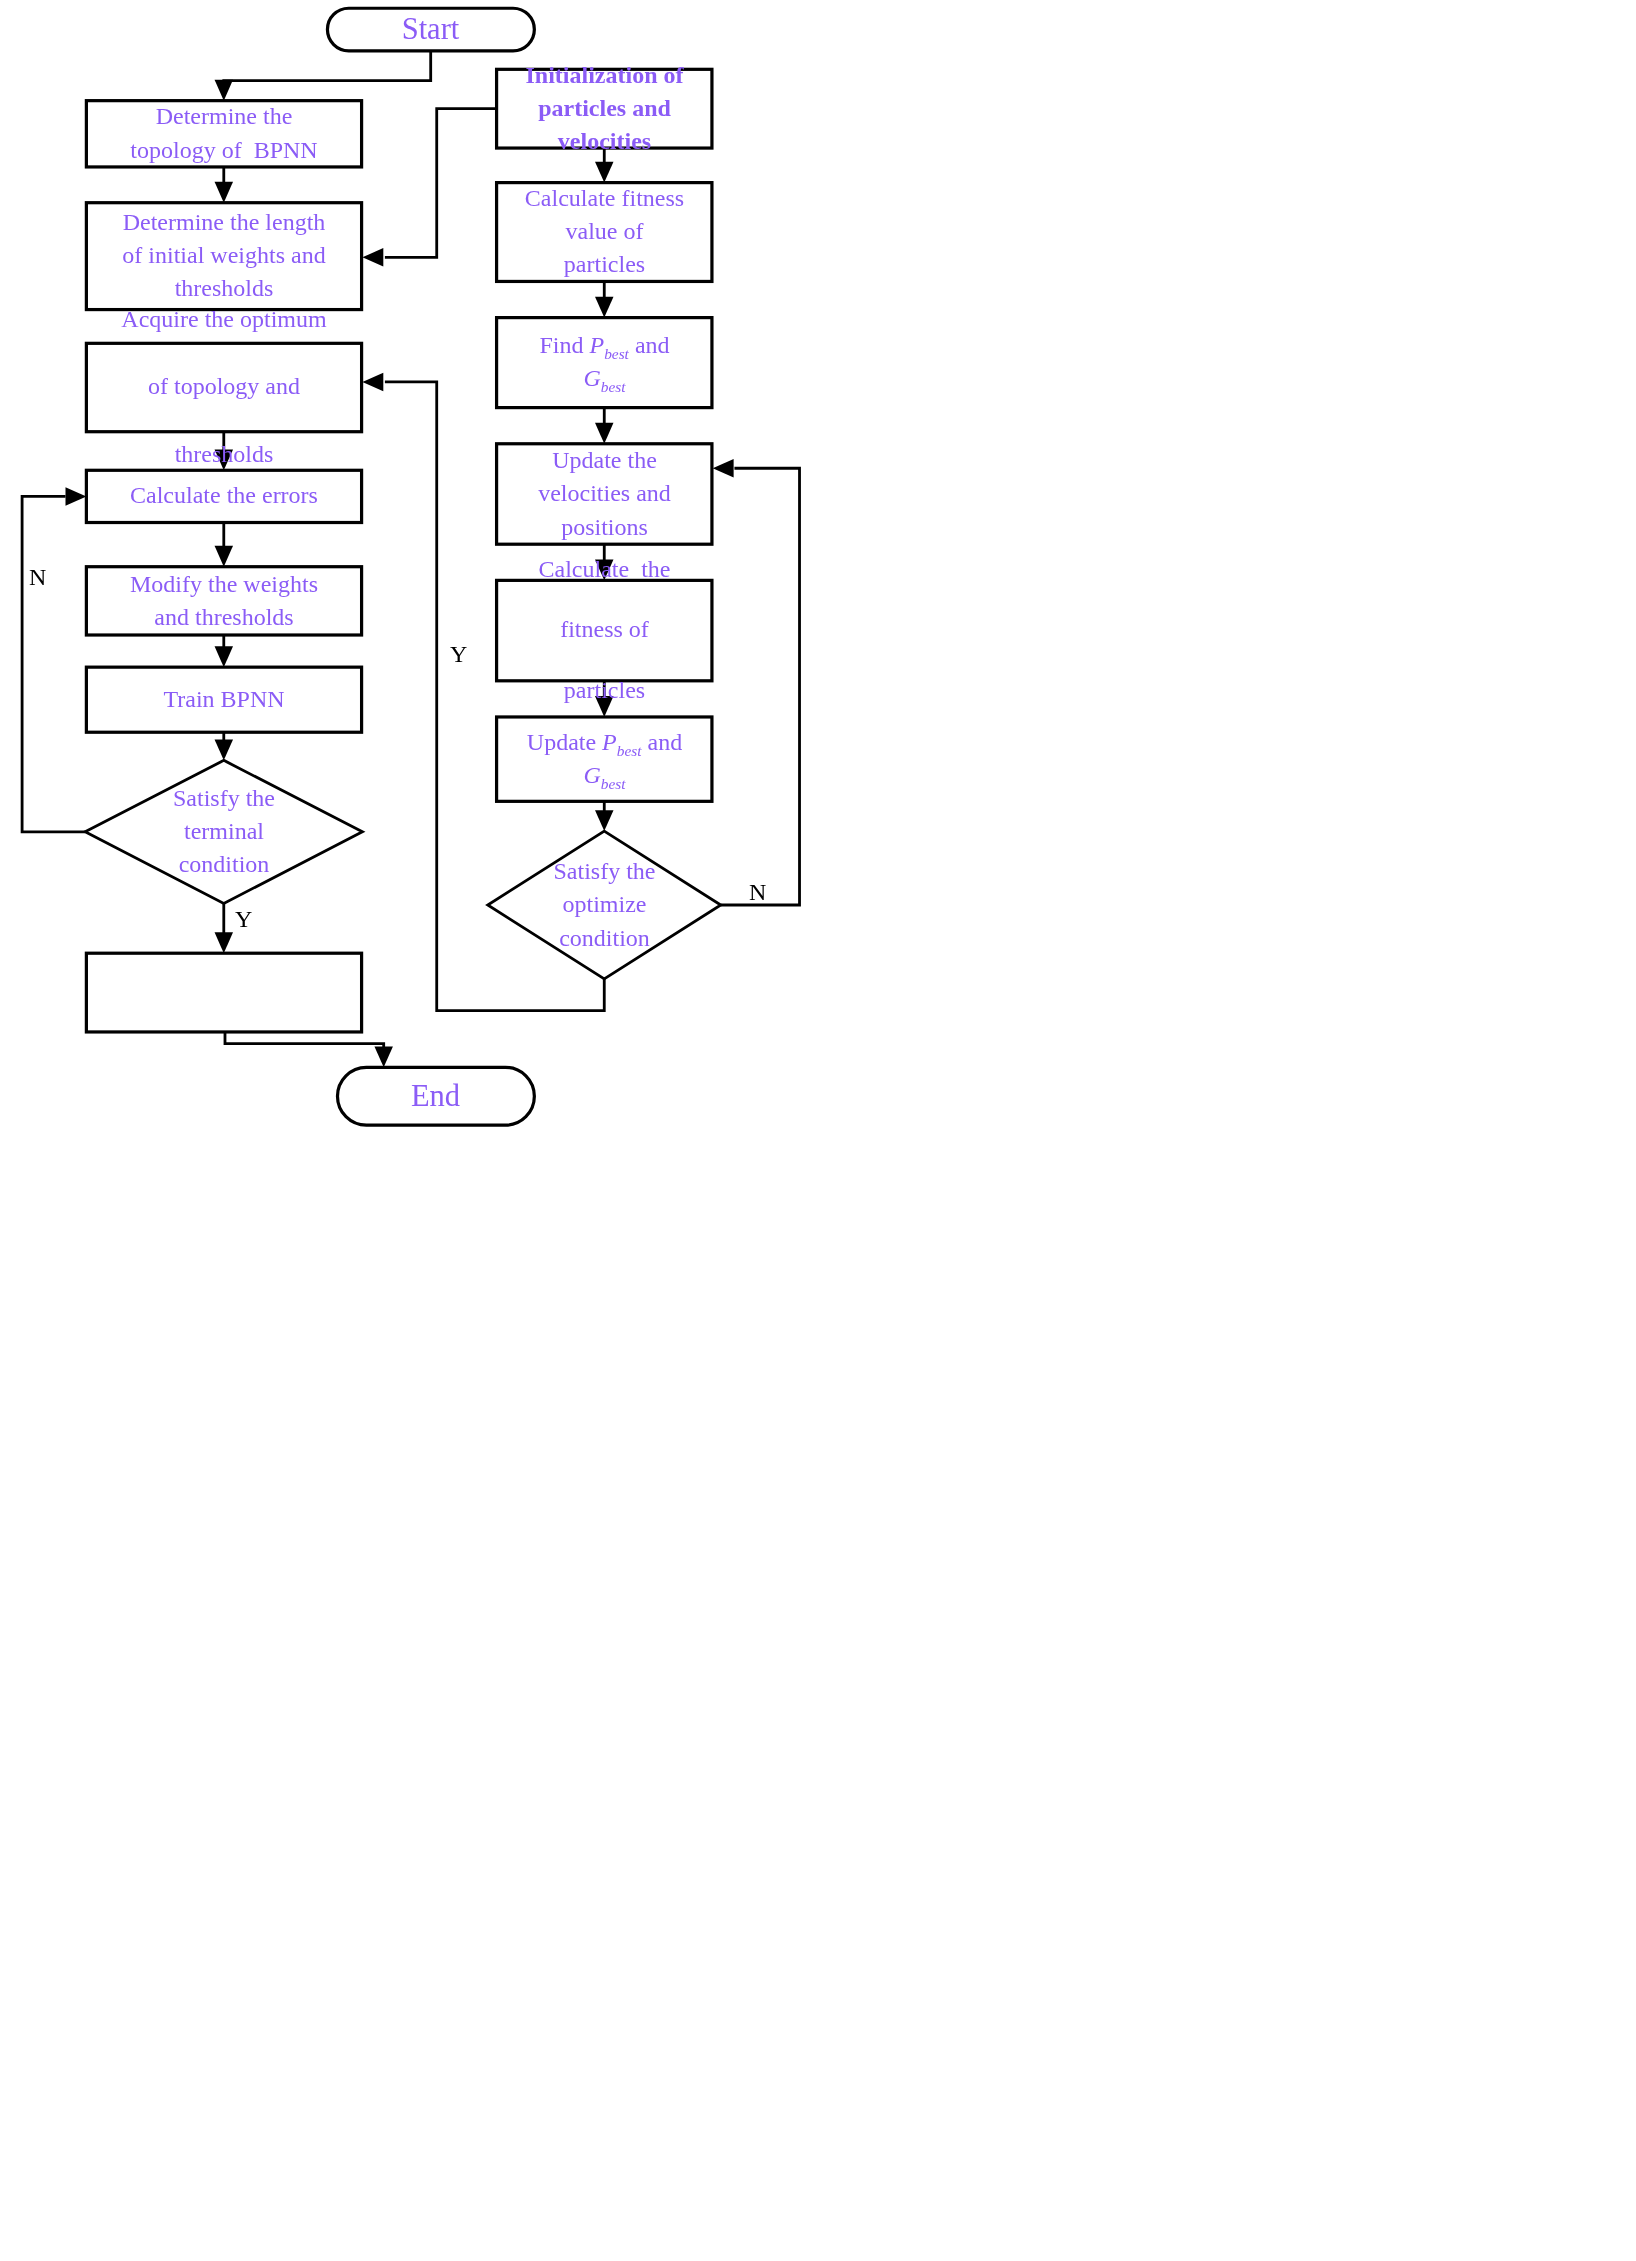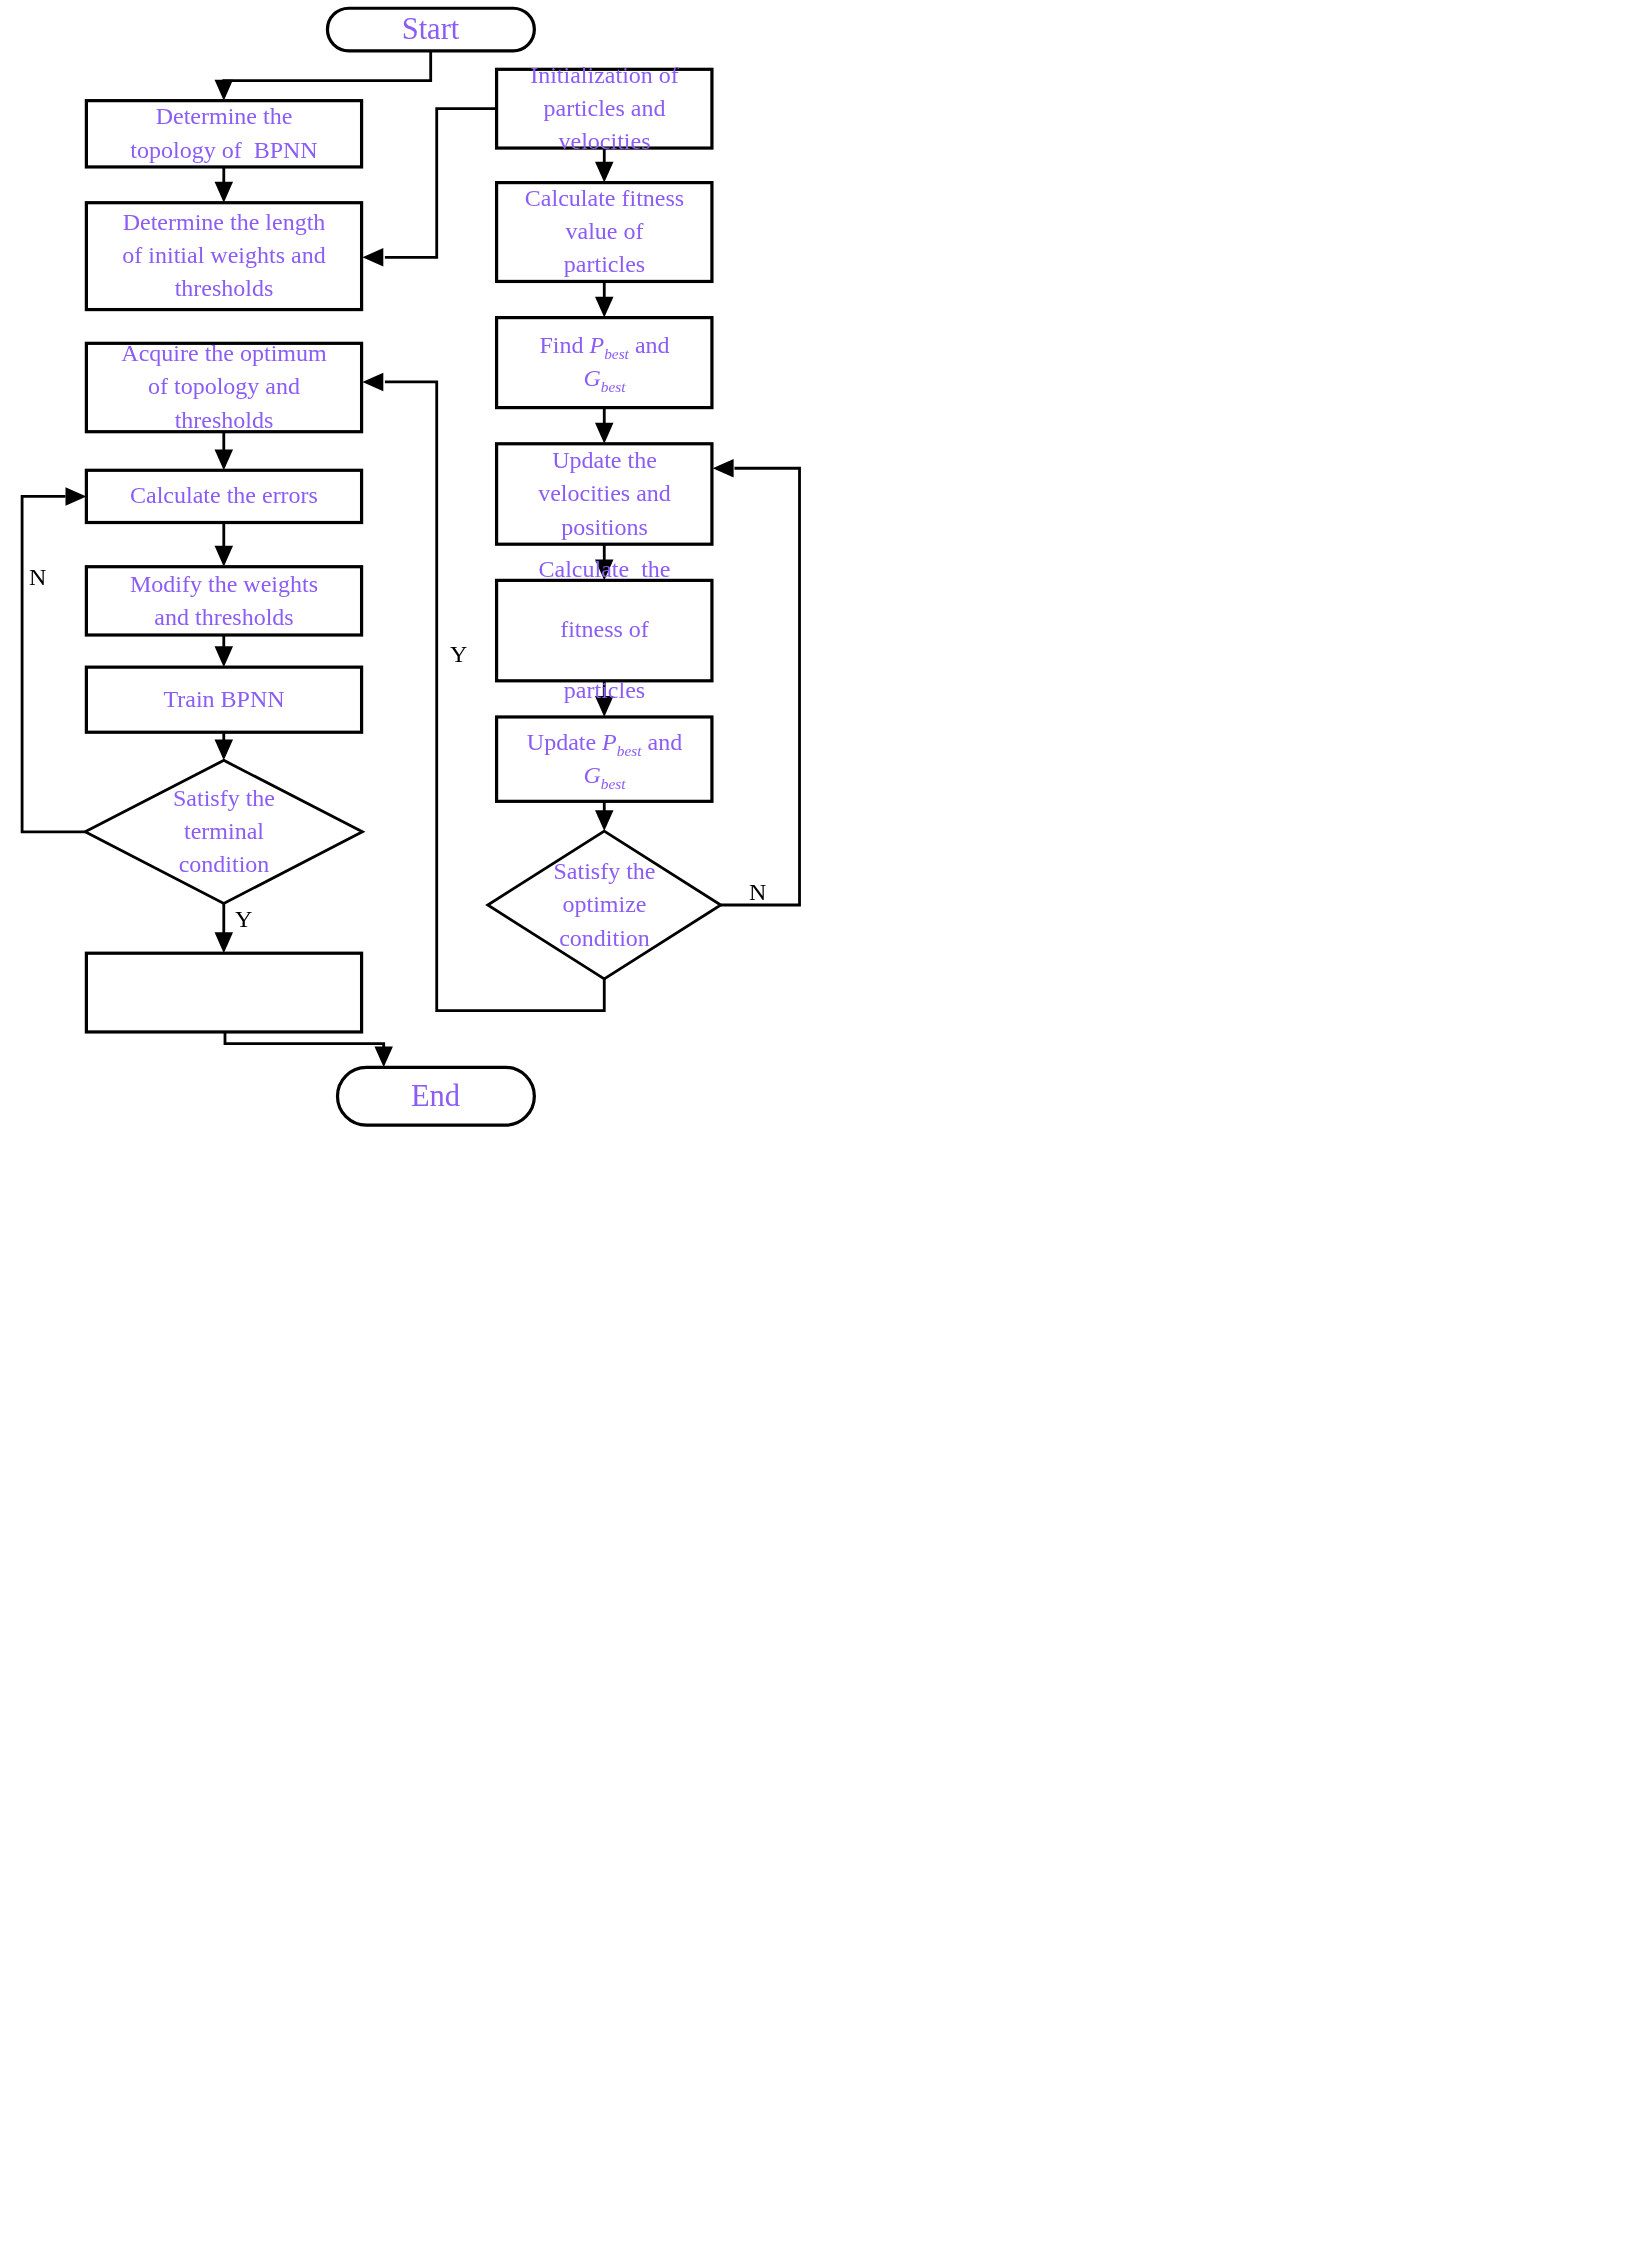--- a/index.html
+++ b/index.html
@@ -112,21 +112,21 @@
     <span class="ln">Determine the</span>
     <span class="ln">topology of  BPNN</span>
   </div>
 
   <div class="node-label" style="left:86px;top:202px;width:276px;height:107px;">
     <span class="ln">Determine the length</span>
     <span class="ln">of initial weights and</span>
     <span class="ln">thresholds</span>
   </div>
 
-  <div class="node-label" style="left:86px;top:343px;width:276px;height:88px;">
+  <div class="node-label" style="left:86px;top:343px;width:276px;height:88px;gap:34px;">
     <span class="ln">Acquire the optimum</span>
     <span class="ln">of topology and</span>
     <span class="ln">thresholds</span>
   </div>
 
   <div class="node-label" style="left:86px;top:470px;width:276px;height:52px;">
     <span class="ln">Calculate the errors</span>
   </div>
 
   <div class="node-label" style="left:86px;top:567px;width:276px;height:68px;">
@@ -142,21 +142,21 @@
     <span class="ln">Satisfy the</span>
     <span class="ln">terminal</span>
     <span class="ln">condition</span>
   </div>
 
 
   <div class="node-label terminator-label" style="left:337px;top:1067px;width:197px;height:58px;">
     <span class="ln">End</span>
   </div>
 
-  <div class="node-label" style="left:497px;top:69px;width:215px;height:79px;">
+  <div class="node-label" style="left:497px;top:69px;width:215px;height:79px;font-weight:bold;">
     <span class="ln">Initialization of</span>
     <span class="ln">particles and</span>
     <span class="ln">velocities</span>
   </div>
 
   <div class="node-label" style="left:497px;top:182px;width:215px;height:99px;">
     <span class="ln">Calculate fitness</span>
     <span class="ln">value of</span>
     <span class="ln">particles</span>
   </div>

